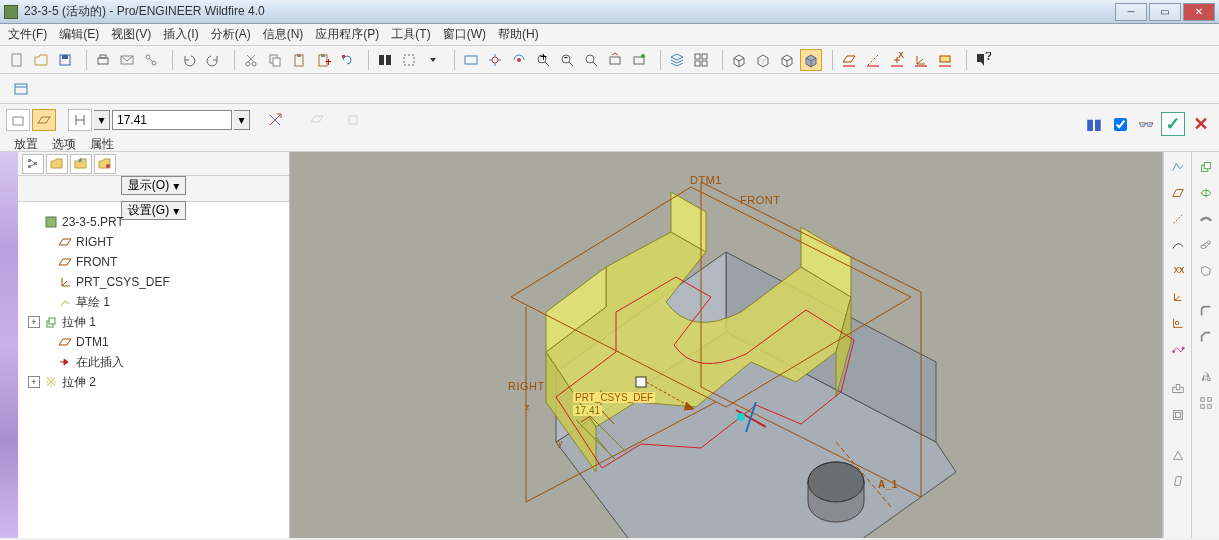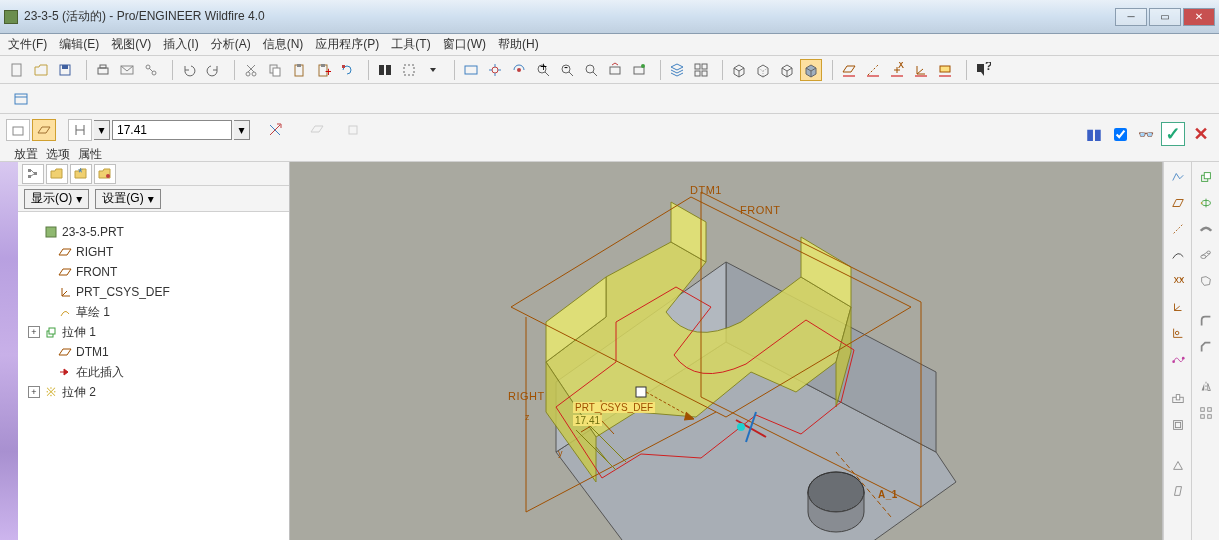--- a/index.html
+++ b/index.html
@@ -1,19 +1,19 @@
 <!DOCTYPE html>
 <html><head>
 <meta charset="utf-8">
 <style>
 * { margin: 0; padding: 0; box-sizing: border-box; font-family: "Microsoft YaHei", "SimSun", sans-serif; font-size: 12px; }
 body { width: 1219px; height: 540px; background: #f0f0f0; overflow: hidden; }
 
 
-.titlebar { height: 34px; background: linear-gradient(to bottom, #e8f0f8 0%, #d0e0f0 50%, #c0d0e0 100%); display: flex; align-items: center; padding: 0 4px; border-bottom: 1px solid #8a9db0; position: relative; }
+.titlebar { height: 24px; background: linear-gradient(to bottom, #e8f0f8 0%, #d0e0f0 50%, #c0d0e0 100%); display: flex; align-items: center; padding: 0 4px; border-bottom: 1px solid #8a9db0; position: relative; }
 .titlebar .app-icon { width: 14px; height: 14px; background: #6b8e4e; border: 1px solid #4a6030; margin-right: 6px; }
 .titlebar .title-text { flex: 1; color: #333; }
 .titlebar .winbtns { display: flex; gap: 2px; }
 .titlebar .winbtn { width: 32px; height: 18px; background: rgba(255,255,255,0.3); border: 1px solid #8a9db0; display: flex; align-items: center; justify-content: center; font-size: 10px; color: #333; }
 .titlebar .winbtn.close { background: #c75050; color: #fff; }
 
 
 .purple-bg { position: absolute; top: 0; right: 0; width: 250px; height: 26px; background: linear-gradient(90deg, rgba(200,180,230,0.6), rgba(180,160,220,0.8)); z-index: -1; }
 
 
@@ -30,39 +30,39 @@
 .toolbar2 { height: 30px; background: #f4f4f4; border-bottom: 1px solid #d0d0d0; display: flex; align-items: center; padding: 0 6px; }
 
 
 .dashboard { height: 48px; background: #f4f4f4; border-bottom: 1px solid #d0d0d0; display: flex; align-items: flex-start; padding: 4px 6px; position: relative; }
 .dash-left { display: flex; flex-direction: column; gap: 2px; }
 .dash-icons { display: flex; align-items: center; gap: 2px; height: 24px; }
 .dash-icon { width: 24px; height: 22px; border: 1px solid #c0c0c0; background: #fff; display: flex; align-items: center; justify-content: center; }
 .dash-icon.active { background: #fde0a0; border: 1px solid #d0a030; }
 .dash-input { width: 120px; height: 20px; border: 1px solid #888; padding: 0 4px; background: #fff; }
 .dash-dropdown { width: 16px; height: 20px; border: 1px solid #888; border-left: none; background: #eee; display: flex; align-items: center; justify-content: center; }
-.dash-tabs { display: flex; gap: 8px; font-size: 11px; color: #333; margin-top: 2px; padding-left: 8px; }
+.dash-tabs { display: flex; gap: 14px; font-size: 11px; color: #333; margin-top: 2px; padding-left: 8px; }
 .dash-right { margin-left: auto; display: flex; align-items: center; gap: 4px; padding-top: 4px; }
 .dash-rbtn { width: 22px; height: 22px; display: flex; align-items: center; justify-content: center; }
 .dash-ok { width: 24px; height: 24px; background: #fff; border: 1px solid #4a8; color: #2a7; font-size: 18px; font-weight: bold; display: flex; align-items: center; justify-content: center; }
 .dash-cancel { width: 24px; height: 24px; color: #c33; font-size: 18px; font-weight: bold; display: flex; align-items: center; justify-content: center; }
 .dash-pause { color: #3a5fc5; font-size: 14px; font-weight: bold; }
 .dash-eye { color: #666; font-size: 13px; }
 
 
 .main { display: flex; height: calc(540px - 26px - 22px - 28px - 30px - 48px); }
 
 
 .left-strip { width: 18px; background: linear-gradient(to bottom, #d8c8f0, #b8a0e0, #c8b0e8, #a890d0, #d0b8f0); }
 
 
 .tree-panel { width: 272px; background: #fff; border-right: 1px solid #c0c0c0; display: flex; flex-direction: column; }
 .tree-tabs { height: 24px; background: #f4f4f4; border-bottom: 1px solid #d0d0d0; display: flex; align-items: center; padding: 0 4px; gap: 2px; }
 .tree-tab { width: 22px; height: 20px; border: 1px solid #c0c0c0; background: #fff; display: flex; align-items: center; justify-content: center; }
-.tree-controls { height: 26px; background: #f4f4f4; border-bottom: 1px solid #d0d0d0; display: flex; align-items: center; padding: 0 6px; gap: 6px; }
+.tree-controls { height: 26px; background: #f4f4f4; border-bottom: 1px solid #d0d0d0; display: flex; align-items: center; padding: 0 6px; gap: 6px; flex-direction: column; }
 .tree-btn { height: 20px; padding: 0 6px; border: 1px solid #888; background: #f0f0f0; display: flex; align-items: center; gap: 4px; font-size: 11px; }
 .tree-list { flex: 1; overflow: auto; padding: 4px 6px; }
 .tree-item { height: 20px; display: flex; align-items: center; padding-left: 4px; gap: 4px; color: #333; }
 .tree-item .exp { width: 12px; height: 12px; border: 1px solid #888; background: #fff; display: flex; align-items: center; justify-content: center; font-size: 9px; line-height: 1; }
 .tree-item .noexp { width: 12px; }
 .tree-item .ticon { width: 14px; height: 12px; display: flex; align-items: center; justify-content: center; }
 .tree-item.indent1 { padding-left: 18px; }
 .tree-item.selected .label { background: #3399ff; color: #fff; padding: 0 3px; }
 
 

